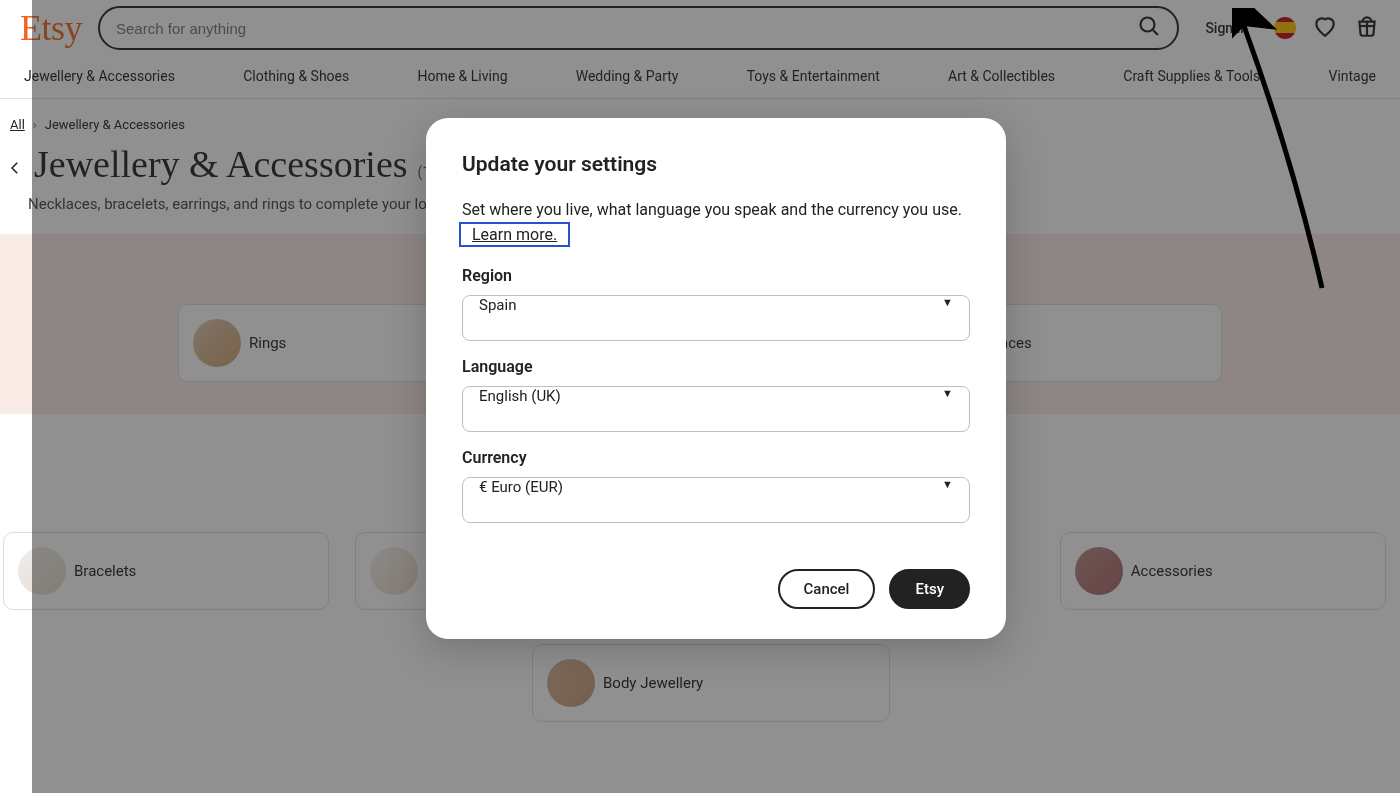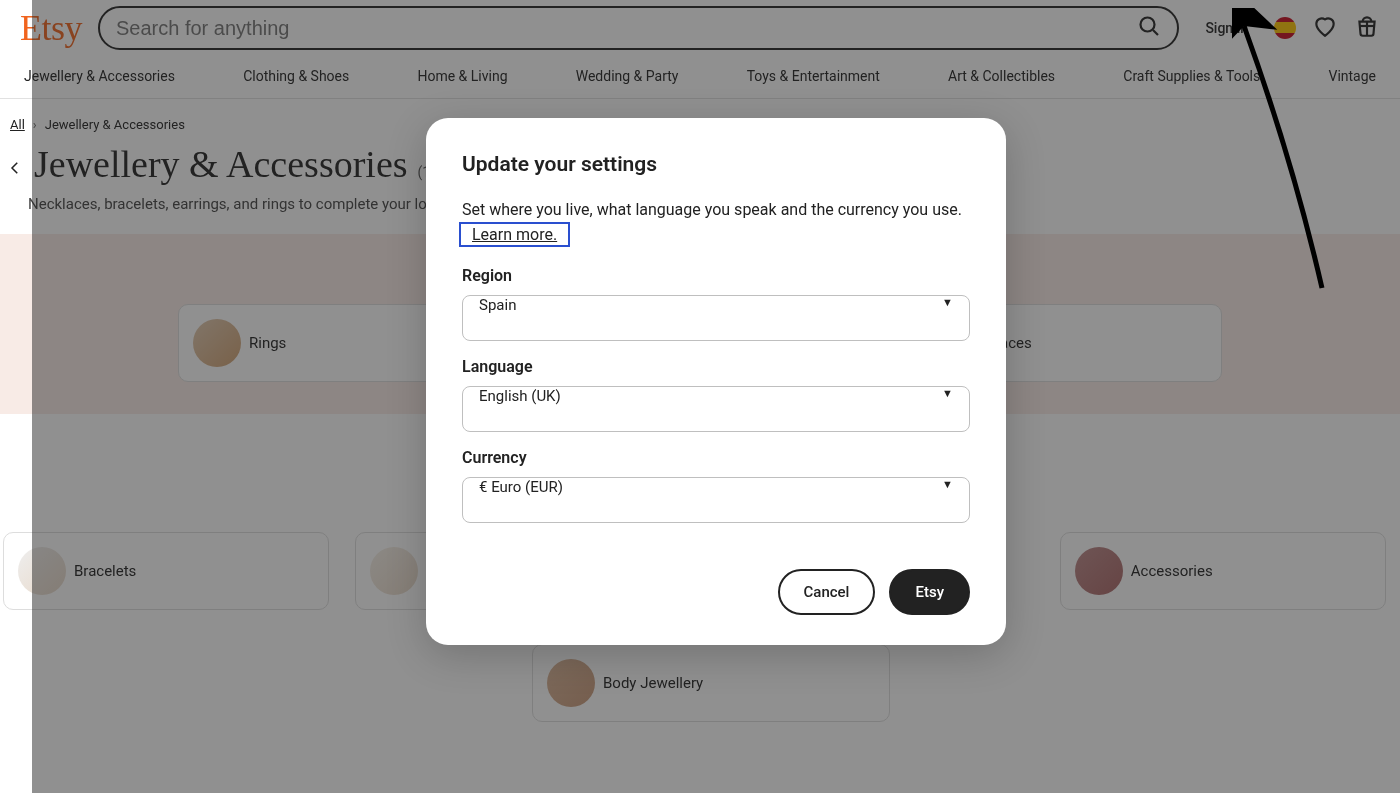--- a/index.html
+++ b/index.html
@@ -33,21 +33,21 @@
     align-items: center;
     border: 2px solid #222;
     border-radius: 999px;
     padding: 6px 16px;
     height: 44px;
   }
   .search-input {
     flex: 1;
     border: none;
     outline: none;
-    font-size: 20px;
+    font-size: 15px;
     color: #555;
     background: transparent;
   }
   .search-icon svg { width: 24px; height: 24px; }
   .signin {
     font-size: 14px;
     font-weight: 500;
     color: #222;
     cursor: pointer;
     padding: 0 10px;
@@ -220,21 +220,21 @@
     cursor: pointer;
   }
   .select .tri { font-size: 11px; color: #222; }
   .modal-actions {
     display: flex;
     justify-content: flex-end;
     gap: 14px;
     margin-top: 46px;
   }
   .btn {
-    height: 46px;
+    height: 40px;
     border-radius: 999px;
     padding: 0 24px;
     font-size: 15px;
     font-weight: 500;
     cursor: pointer;
     display: flex;
     align-items: center;
   }
   .btn-cancel {
     background: #fff;

